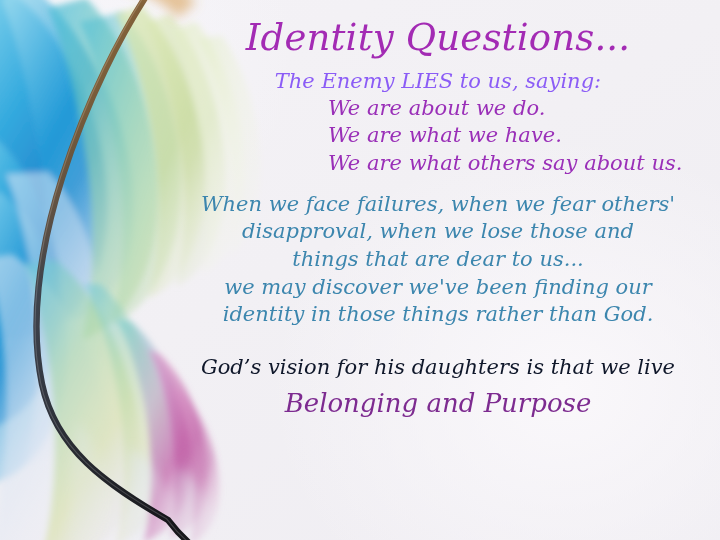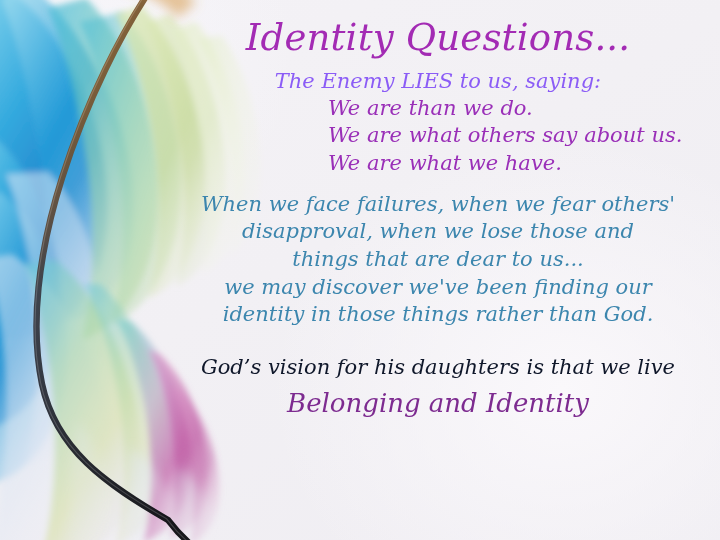--- a/index.html
+++ b/index.html
@@ -250,33 +250,33 @@
     </g>
   </svg>
 
   <div class="text-col">
 
     <h1 class="title">Identity Questions...</h1>
 
     <div class="block lead">The Enemy LIES to us, saying:</div>
 
     <div class="block lies">
-      <span class="ln">We are than we do.</span>
+      <span class="ln">We are about we do.</span>
+      <span class="ln">We are what we have.</span>
       <span class="ln">We are what others say about us.</span>
-      <span class="ln">We are what we have.</span>
     </div>
 
     <div class="block para">
       <span class="ln">When we face failures, when we fear others'</span>
       <span class="ln">disapproval, when we lose those and</span>
       <span class="ln">things that are dear to us...</span>
       <span class="ln">we may discover we've been finding our</span>
       <span class="ln">identity in those things rather than God.</span>
     </div>
 
     <div class="block para2">
       <span class="ln">God’s vision for his daughters is that we live</span>
     </div>
 
-    <div class="block finale">Belonging and Identity</div>
+    <div class="block finale">Belonging and Purpose</div>
 
   </div>
 </div>
 
 </body></html>

